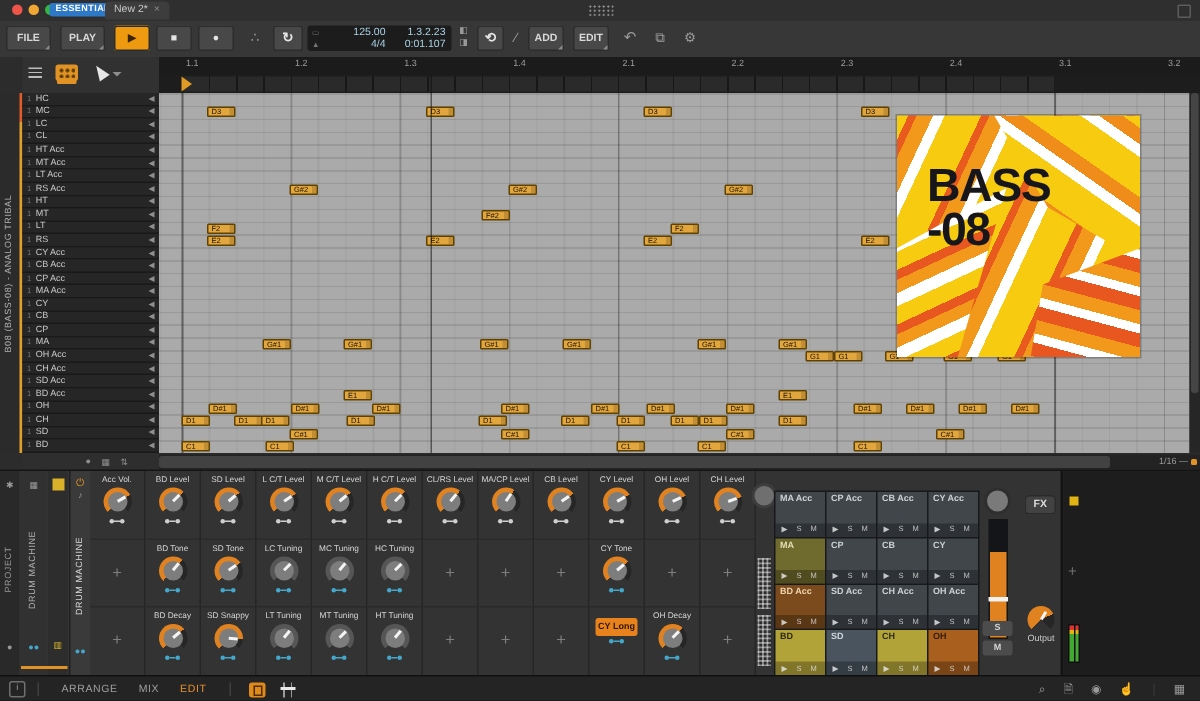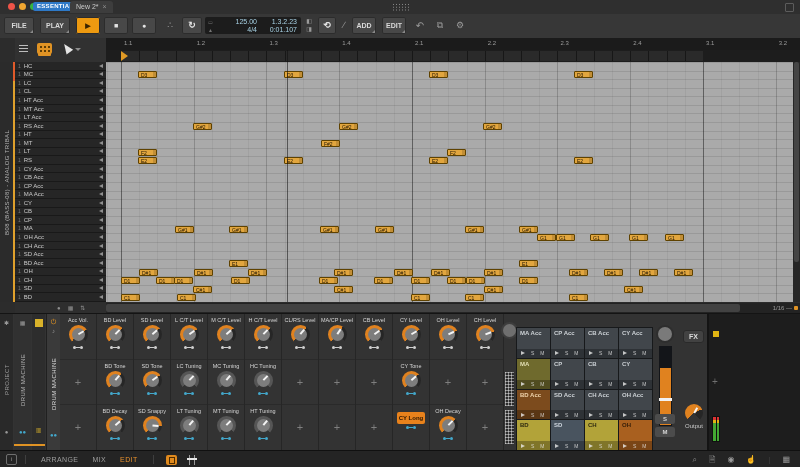--- a/index.html
+++ b/index.html
@@ -456,20 +456,29 @@
     </div>
     <div class="abs hscroll">
       <div class="handle"></div>
       <div class="gridzoom">1/16 —</div>
       <div class="snapdot"></div>
     </div>
     <div class="abs vscroll">
       <div class="handle"></div>
     </div>
 
+    <div class="abs art">
+      <div class="ov1"></div>
+      <div class="ov2"></div>
+      <div class="ov3"></div>
+      <div class="arttext">
+        <div>BASS</div>
+        <div>-08</div>
+      </div>
+    </div>
   </div>
 
   <div class="abs device">
     <div class="abs strip stripA">
       <div class="stripico" style="top:5px;">✱</div>
       <div class="vlabel">
           <div class="vtext" style="color:#9a9a9a;">PROJECT</div>
         </div>
       <div class="stripico" style="top:115px;">●</div>
     </div>

